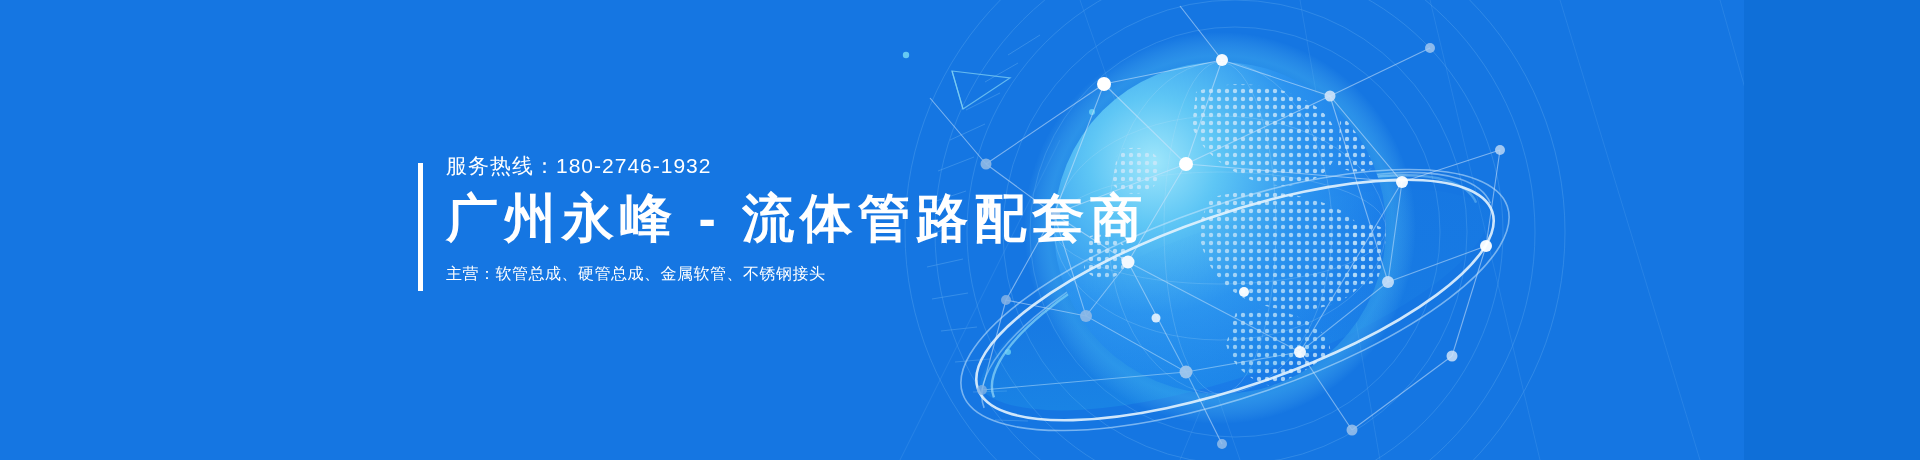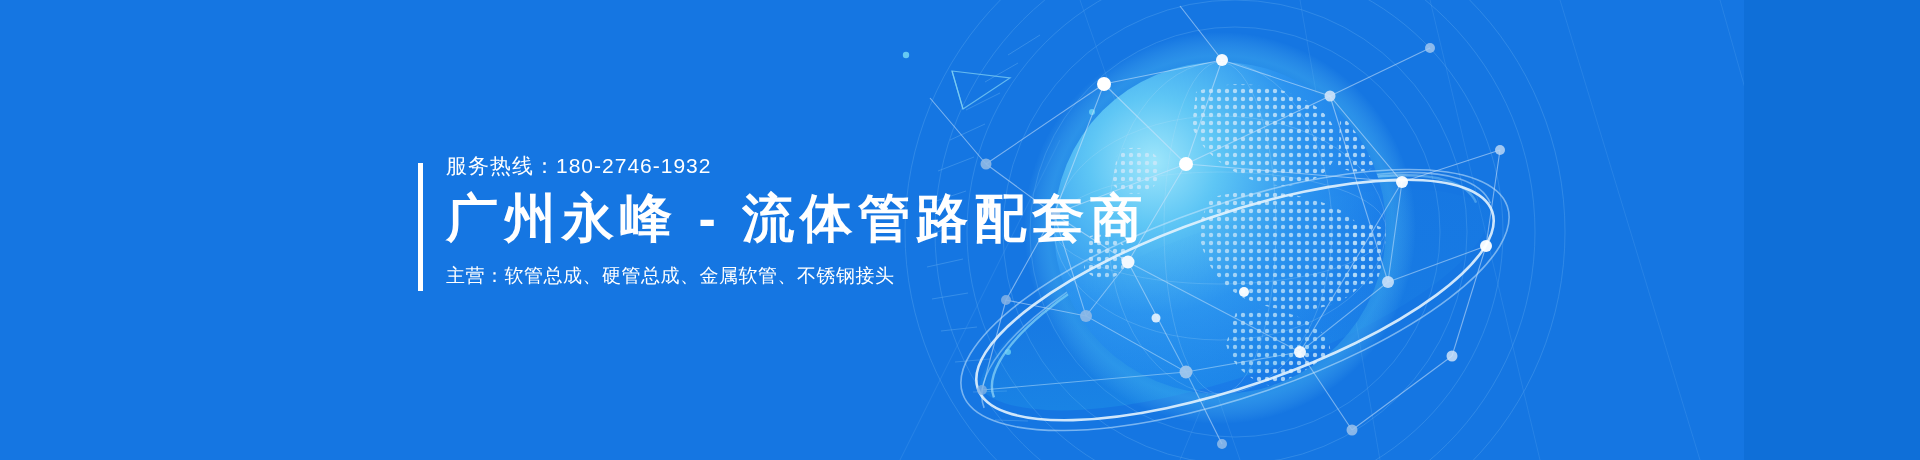--- a/index.html
+++ b/index.html
@@ -49,21 +49,21 @@
     color: #ffffff;
     font-size: 52px;
     line-height: 1;
     letter-spacing: 6px;
     margin: 0 0 22px 0;
     white-space: nowrap;
     font-weight: 700;
   }
   .subline {
     color: #ffffff;
-    font-size: 19px;
+    font-size: 16px;
     line-height: 1;
     letter-spacing: 0.5px;
     margin: 0;
     white-space: nowrap;
     font-weight: 400;
   }
 </style>
 </head>
 <body>
 

